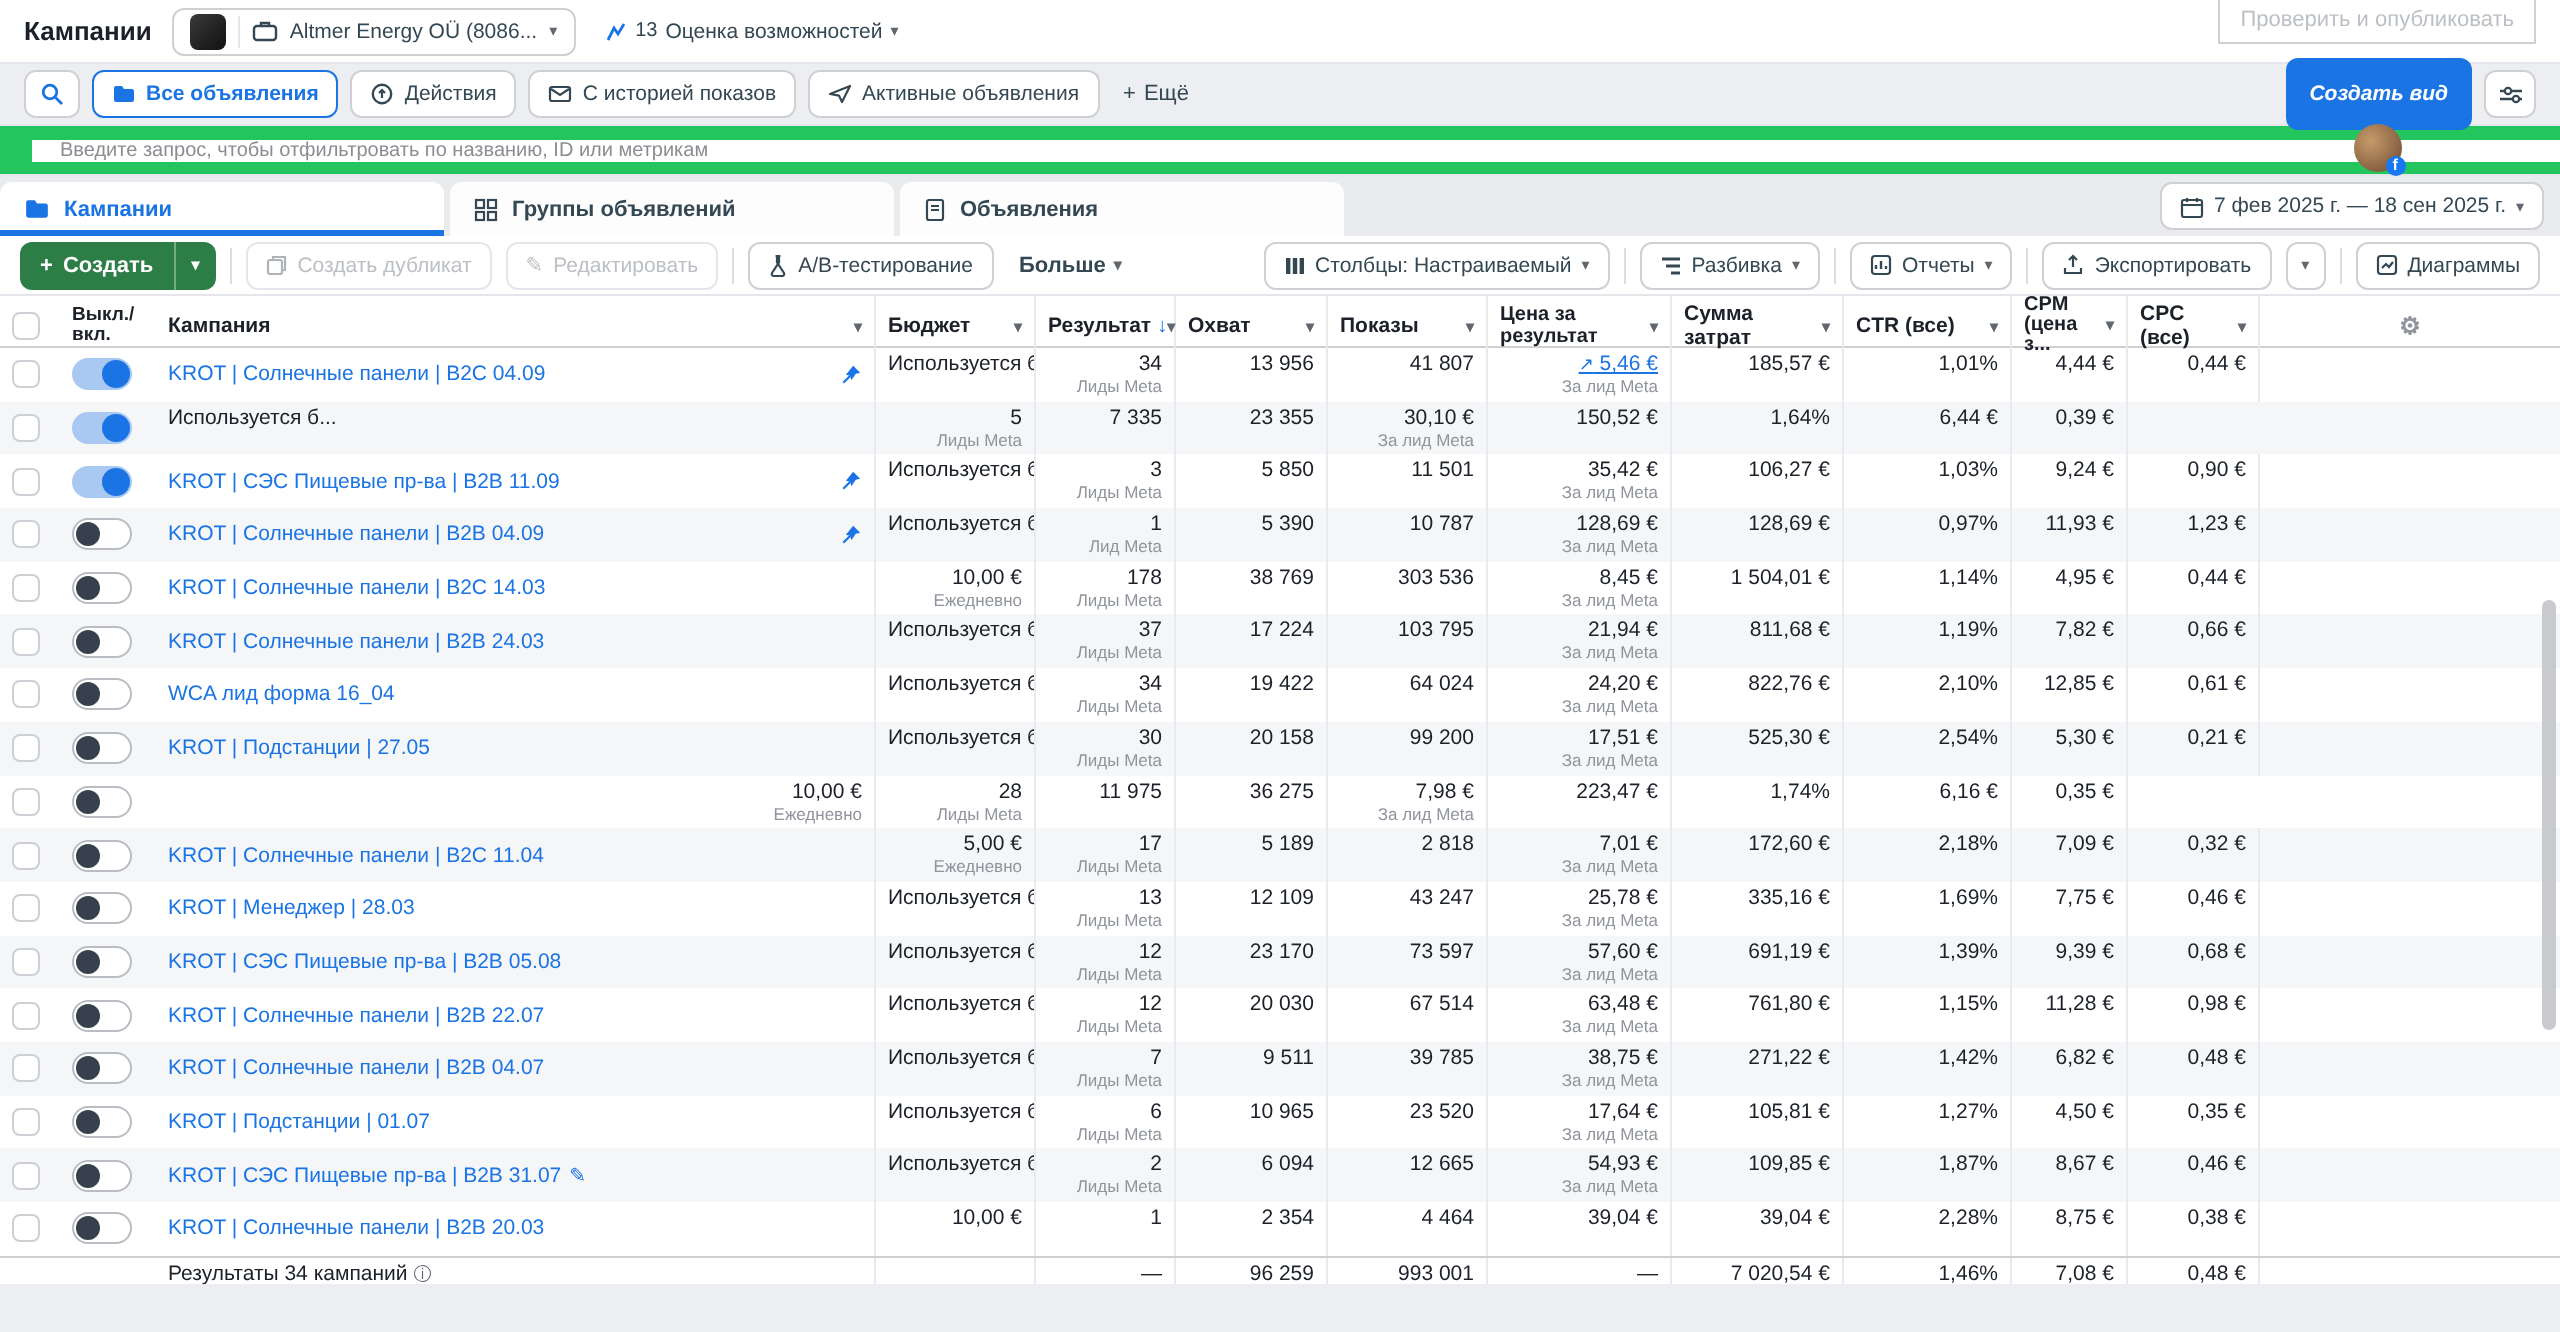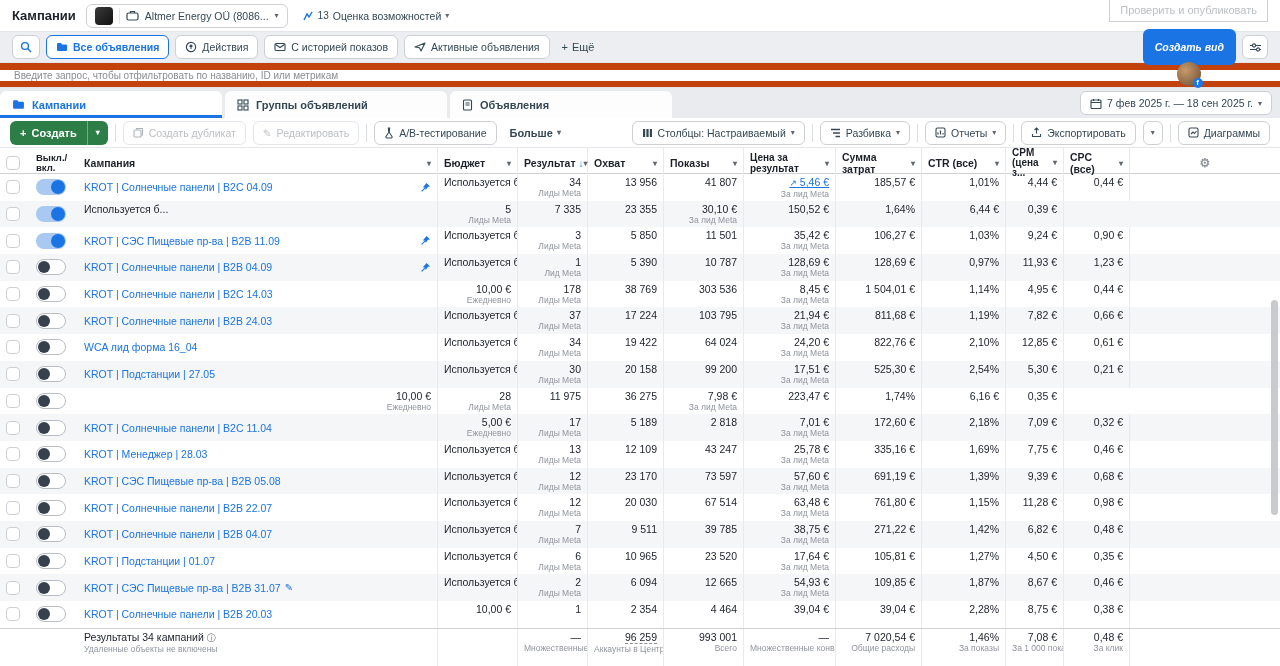--- a/index.html
+++ b/index.html
@@ -23,21 +23,21 @@
 
   
   .filterbar { height:30px; display:flex; align-items:center; gap:6px; padding:0 12px; }
   .chip { display:flex; align-items:center; gap:5px; height:24px; border:1px solid #ced0d4; border-radius:6px; background:#fff; padding:0 9px; font-size:10.5px; color:#344854; white-space:nowrap; }
   .chip.sel { border-color:#1b74e4; color:#1b74e4; font-weight:700; }
   .chip.iconly { padding:0 7px; }
   .plain-btn { font-size:11px; color:#344854; padding:0 6px; display:flex; gap:4px; align-items:center; }
   .create-view { margin-left:auto; height:36px; background:#1b74e4; color:#fff; border-radius:6px; font-size:10.5px; font-weight:700; padding:0 12px; display:flex; align-items:center;font-style:italic; }
 
   
-  .searchrow { height:26px; background:#c2410c; border:1px solid #e4e6eb; border-left:none; border-right:none; display:flex; align-items:center; }
+  .searchrow { height:26px; background:#22c55e; border:1px solid #e4e6eb; border-left:none; border-right:none; display:flex; align-items:center;padding-left:16px; }
   .searchrow input { border:none; outline:none; width:100%; font-size:10px; color:#1c2028; padding:0 14px; font-family:"Liberation Sans",sans-serif; }
   .searchrow input::placeholder { color:#8a8d91; }
 
   
   .tabsrow { height:30px; display:flex; align-items:flex-end; gap:3px; padding:3px 8px 0 0; background:#e9ebee; }
   .tab { width:222px; height:27px; background:#fdfdfe; border-radius:6px 6px 0 0; display:flex; align-items:center; gap:7px; padding:0 12px; font-weight:700; color:#344854; position:relative; }
   .tab.active { background:#fff; color:#1b74e4; }
   .tab.active::after { content:""; position:absolute; left:0; right:0; bottom:0; height:3px; background:#1b74e4; }
   .daterange { margin-left:auto; margin-bottom:3px; }
 
@@ -79,21 +79,21 @@
   .toggle { width:30px; height:16px; border-radius:9px; position:relative; display:inline-block; }
   .toggle.on { background:#a9c9f2; }
   .toggle.on .knob { position:absolute; right:1px; top:1px; width:14px; height:14px; border-radius:50%; background:#1b74e4; }
   .toggle.off { background:#fff; border:1px solid #b9bdc3; }
   .toggle.off .knob { position:absolute; left:1px; top:1px; width:12px; height:12px; border-radius:50%; background:#36414d; }
 
   .link-val { color:#1b74e4; text-decoration:underline; }
   .trend { color:#1b74e4; font-size:9px; }
 
   
-  .tsum { height:39px; background:#fff; border-top:1px solid #ced0d4; }
+  .tsum { height:14px; background:#fff; border-top:1px solid #ced0d4; }
   .tsum .td { padding-top:2px; }
   .sum-title { font-size:10.5px; font-weight:400; color:#1c2028; white-space:nowrap; }
   .dashed { border-bottom:1px dashed #8a8d91; display:inline-block; }
   .bottom-strip { height:9px; background:#eceef1; }
 
   svg { display:block; flex:none; }
   .gear-glyph { color:#90949c; font-size:12px; }
   .vscroll { position:absolute; right:2px; top:300px; width:7px; height:215px; border-radius:4px; background:#c8cacd; }
 </style>
 </head>

